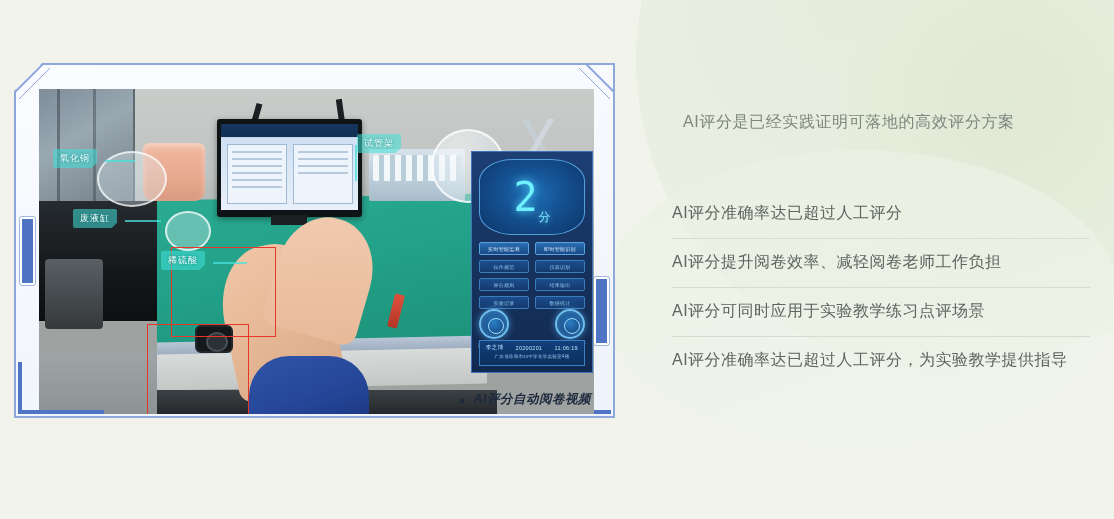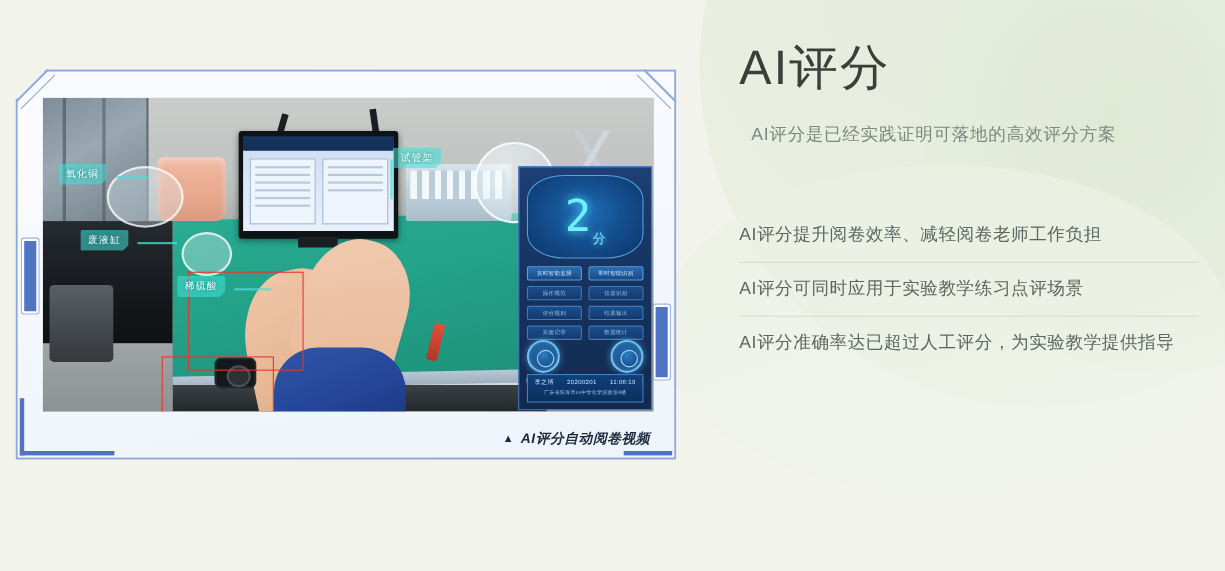--- a/index.html
+++ b/index.html
@@ -99,21 +99,21 @@
     background: #4f74c4;
     border: 2px solid #fff;
     outline: 1px solid #9fb4e0;
     border-radius: 2px;
   }
 
   
   .video-still {
     position: absolute;
     left: 23px; top: 24px;
-    width: 555px; height: 285px;
+    width: 555px; height: 325px;
     overflow: hidden;
     background: #8c9196;
   }
 
   
   .lab-wall {
     position: absolute; inset: 0;
     background:
       linear-gradient(180deg, #c9ccc9 0%, #bfc3c1 26%, #b4b8b6 34%, #a9adab 40%, #9ea2a0 46%);
   }
@@ -587,21 +587,21 @@
     </div>
   </div>
 
   <div class="caption">
     <span class="caption-tri">▲</span>
     <span>AI评分自动阅卷视频</span>
   </div>
 </div>
 
 <div class="content">
-  <h1 class="title">AI评分</h1>
   <p class="subtitle">AI评分是已经实践证明可落地的高效评分方案</p>
 
   <div class="bullets">
+    <div class="bullet-item">AI评分准确率达已超过人工评分</div>
     <div class="bullet-item">AI评分提升阅卷效率、减轻阅卷老师工作负担</div>
     <div class="bullet-item">AI评分可同时应用于实验教学练习点评场景</div>
     <div class="bullet-item">AI评分准确率达已超过人工评分，为实验教学提供指导</div>
   </div>
 </div>
 
 </body></html>

